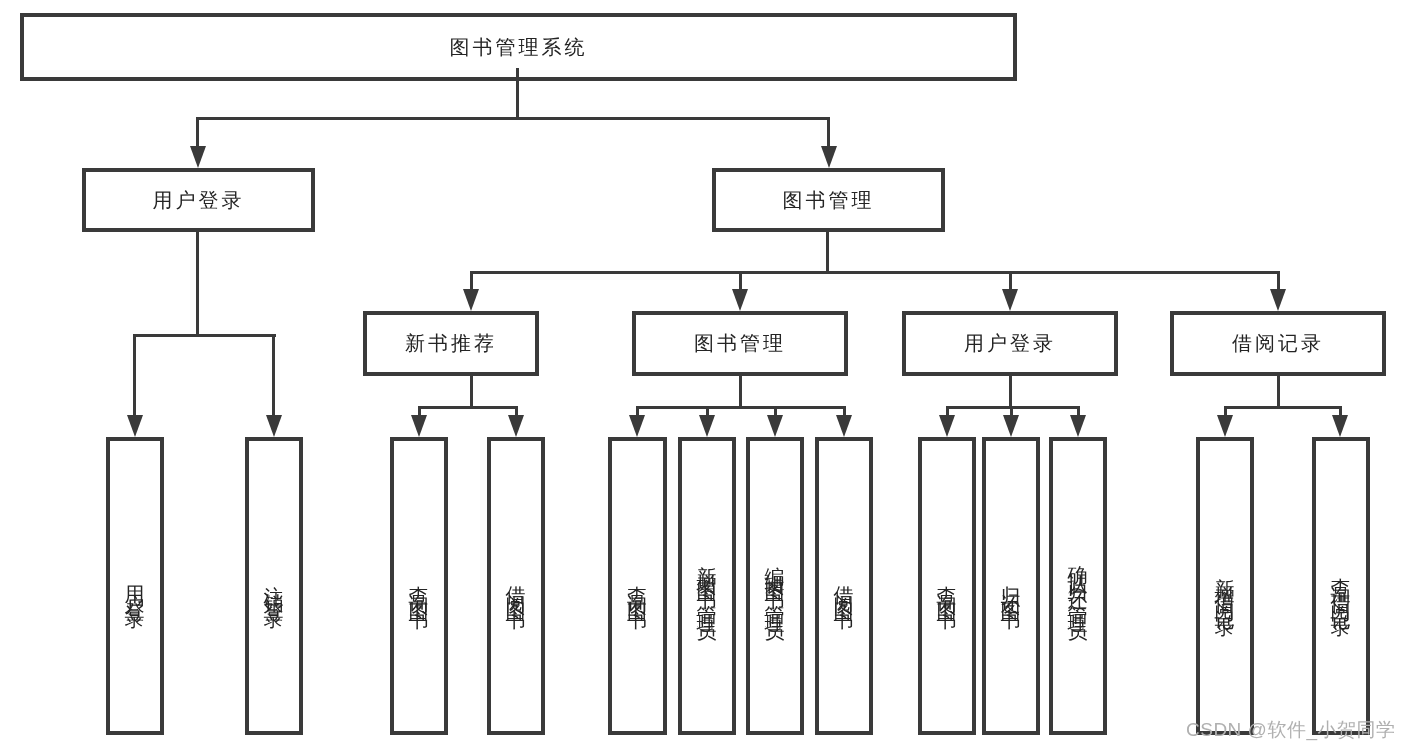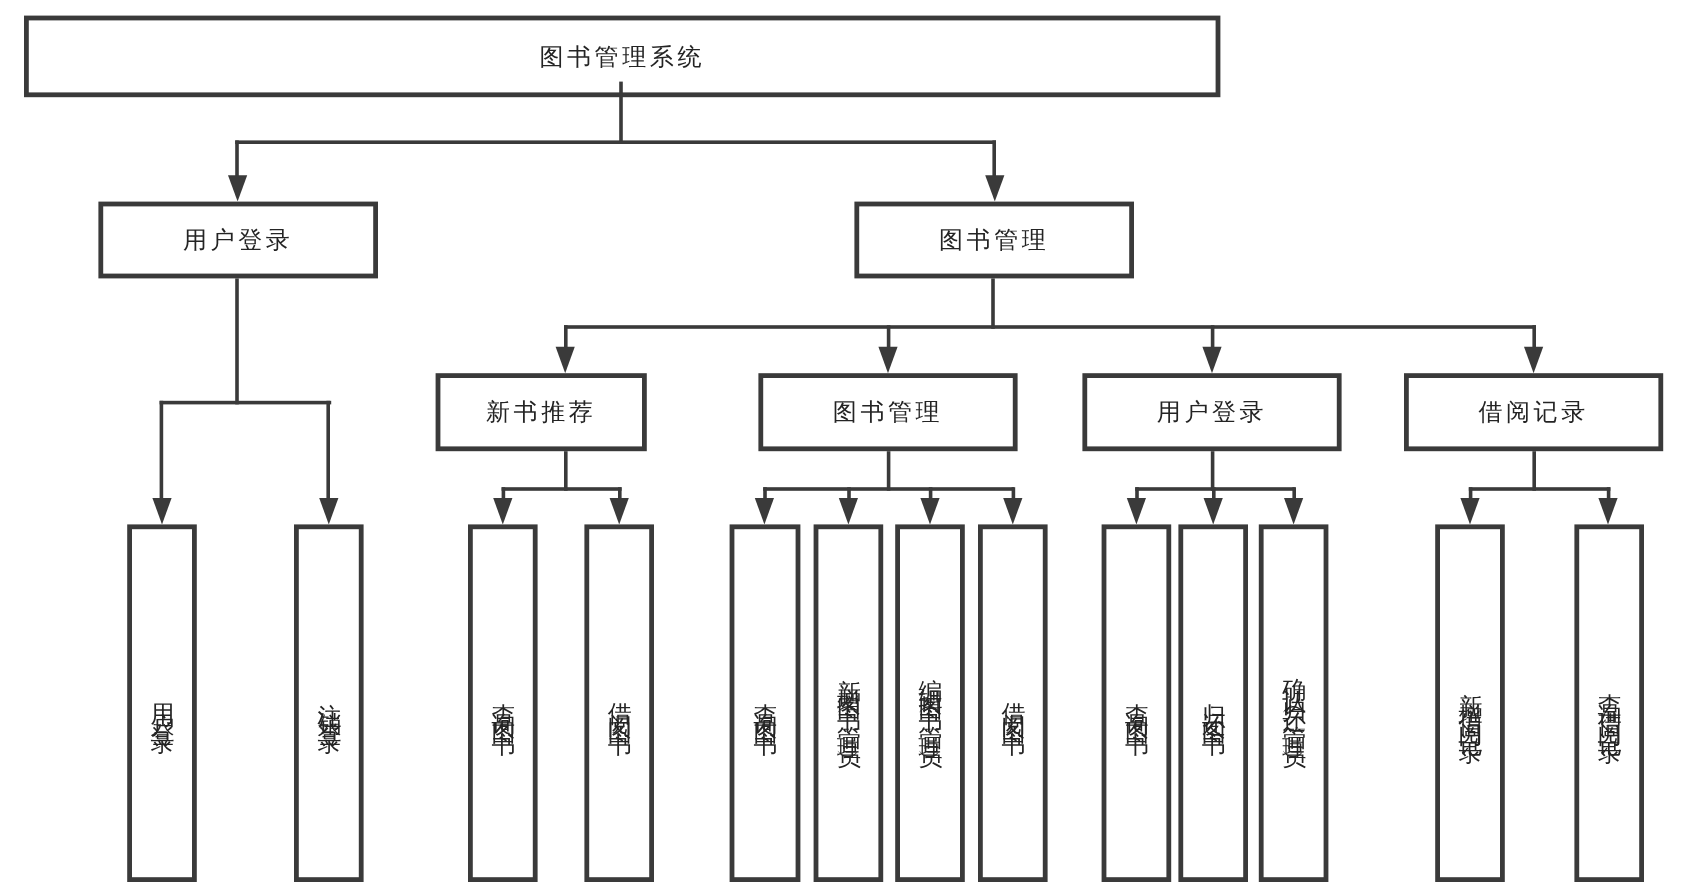--- a/index.html
+++ b/index.html
@@ -154,14 +154,15 @@
     <span>确认归还（管理员）</span>
   </div>
 
   <div class="box vbox" style="left:1196px;top:437px;width:58px;height:298px;">
     <span>新增借阅记录</span>
   </div>
   <div class="box vbox" style="left:1312px;top:437px;width:58px;height:298px;">
     <span>查询借阅记录</span>
   </div>
 
+  <div class="watermark">CSDN @软件_小贺同学</div>
 
 </div>
 
 </body></html>

